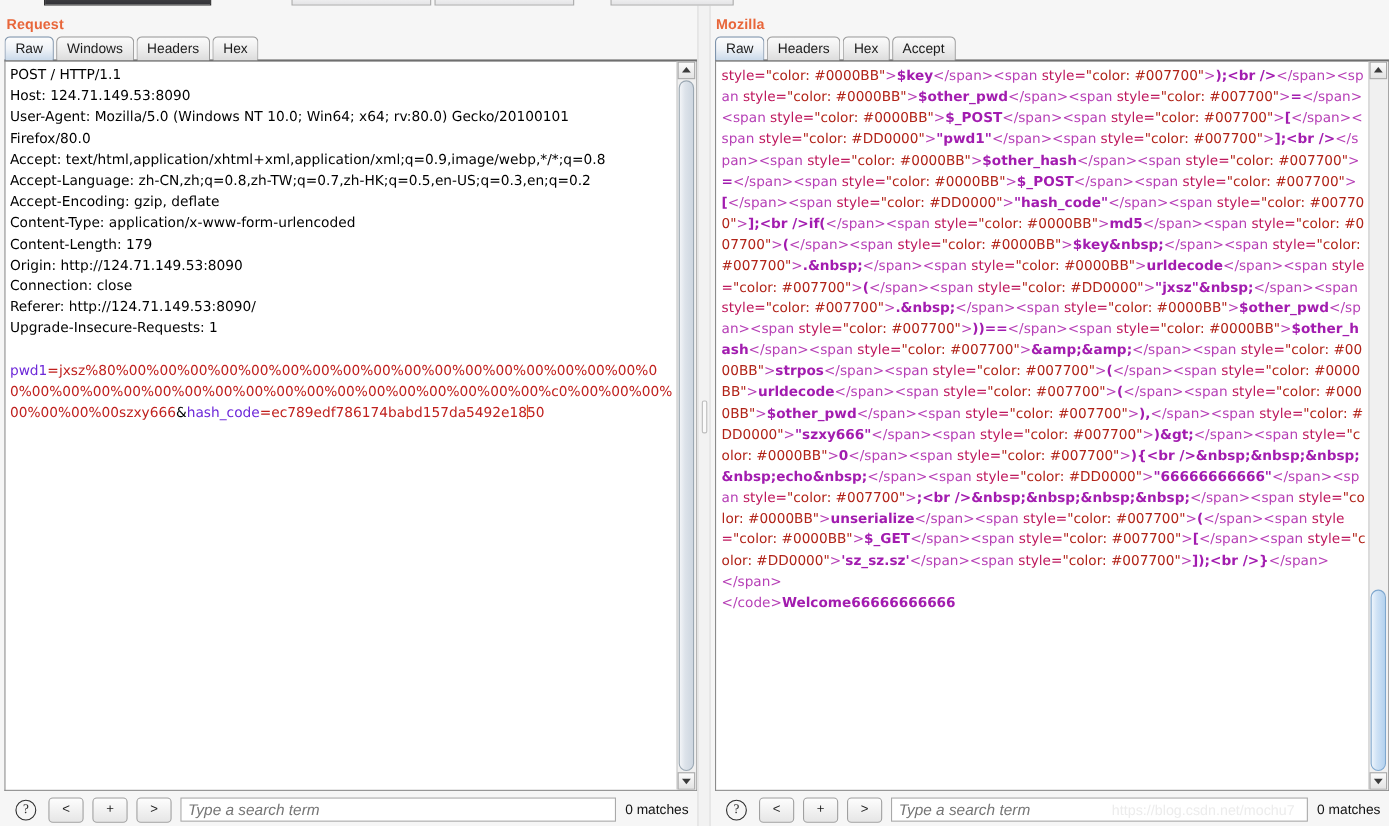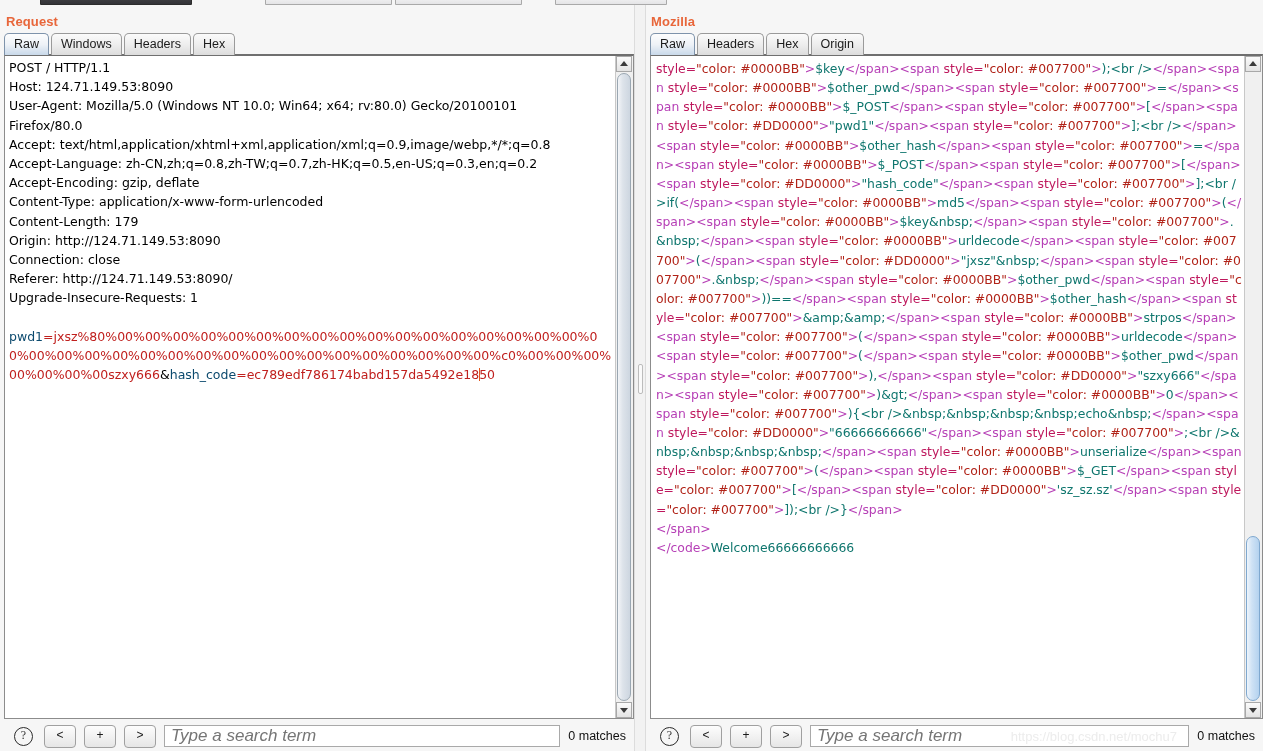--- a/index.html
+++ b/index.html
@@ -133,36 +133,36 @@
     font-size: 12.4px;
     line-height: 19.15px;
     padding-top: 3px;
     padding-left: 5px;
   }
 
   
   .req-head { color:#000; }
   .req-blank { display:block; height:19px; }
   .body-line { }
-  .pname { color:#0c4a6e; }
+  .pname { color:#6d28d9; }
   .pval  { color:#c0201e; }
   .amp   { color:#000; }
   .caret {
     display:inline-block;
     width:1px; height:13px;
     background:#e2551c;
     vertical-align:-2px;
     margin:0 -0.5px;
   }
 
   
   .c-attr  { color:#be185d; }   
   .c-val   { color:#b12318; }   
   .c-tag   { color:#b63fb6; }   
-  .c-code  { color:#0f766e; font-weight:normal;text-align:center; }
+  .c-code  { color:#a21caf; font-weight:bold;text-align:center; }
 
   
   .vscroll {
     position: absolute;
     top: 0; right: 0; bottom: 0;
     width: 17px;
     background: #f0f0f0;
     border-left: 1px solid #c8c8c8;
   }
   .vs-btn {
@@ -229,21 +229,21 @@
     margin-right: 8px;
     flex: none;
     cursor: default;
   }
   .search-input {
     flex: 1;
     height: 22px;
     border: 1px solid #a9a9a9;
     background: #fff;
     font-family: "Liberation Sans", sans-serif;
-    font-size: 17px;
+    font-size: 14px;
     font-style: italic;
     color: #a21caf;
     padding: 0 6px;
     box-sizing: border-box;
     outline: none;
     margin-right: 8px;
   }
   .matches {
     font-size: 12.5px;
     color: #111;
@@ -322,21 +322,21 @@
 
   <div class="splitter"></div>
 
   <div class="panel panel-right">
     <div class="panel-title">Mozilla</div>
 
     <div class="tabbar">
       <div class="tab active">Raw</div>
       <div class="tab">Headers</div>
       <div class="tab">Hex</div>
-      <div class="tab">Origin</div>
+      <div class="tab">Accept</div>
     </div>
 
     <div class="viewer">
       <div class="viewer-inner" id="resp-text"><span class="c-attr">style=</span><span class="c-val">"color: #0000BB"</span><span class="c-tag">&gt;</span><span class="c-code">$key</span><span class="c-tag">&lt;/span&gt;&lt;span </span><span class="c-attr">style=</span><span class="c-val">"color: #007700"</span><span class="c-tag">&gt;</span><span class="c-code">);&lt;br /&gt;</span><span class="c-tag">&lt;/span&gt;&lt;span </span><span class="c-attr">style=</span><span class="c-val">"color: #0000BB"</span><span class="c-tag">&gt;</span><span class="c-code">$other_pwd</span><span class="c-tag">&lt;/span&gt;&lt;span </span><span class="c-attr">style=</span><span class="c-val">"color: #007700"</span><span class="c-tag">&gt;</span><span class="c-code">=</span><span class="c-tag">&lt;/span&gt;&lt;span </span><span class="c-attr">style=</span><span class="c-val">"color: #0000BB"</span><span class="c-tag">&gt;</span><span class="c-code">$_POST</span><span class="c-tag">&lt;/span&gt;&lt;span </span><span class="c-attr">style=</span><span class="c-val">"color: #007700"</span><span class="c-tag">&gt;</span><span class="c-code">[</span><span class="c-tag">&lt;/span&gt;&lt;span </span><span class="c-attr">style=</span><span class="c-val">"color: #DD0000"</span><span class="c-tag">&gt;</span><span class="c-code">"pwd1"</span><span class="c-tag">&lt;/span&gt;&lt;span </span><span class="c-attr">style=</span><span class="c-val">"color: #007700"</span><span class="c-tag">&gt;</span><span class="c-code">];&lt;br /&gt;</span><span class="c-tag">&lt;/span&gt;&lt;span </span><span class="c-attr">style=</span><span class="c-val">"color: #0000BB"</span><span class="c-tag">&gt;</span><span class="c-code">$other_hash</span><span class="c-tag">&lt;/span&gt;&lt;span </span><span class="c-attr">style=</span><span class="c-val">"color: #007700"</span><span class="c-tag">&gt;</span><span class="c-code">=</span><span class="c-tag">&lt;/span&gt;&lt;span </span><span class="c-attr">style=</span><span class="c-val">"color: #0000BB"</span><span class="c-tag">&gt;</span><span class="c-code">$_POST</span><span class="c-tag">&lt;/span&gt;&lt;span </span><span class="c-attr">style=</span><span class="c-val">"color: #007700"</span><span class="c-tag">&gt;</span><span class="c-code">[</span><span class="c-tag">&lt;/span&gt;&lt;span </span><span class="c-attr">style=</span><span class="c-val">"color: #DD0000"</span><span class="c-tag">&gt;</span><span class="c-code">"hash_code"</span><span class="c-tag">&lt;/span&gt;&lt;span </span><span class="c-attr">style=</span><span class="c-val">"color: #007700"</span><span class="c-tag">&gt;</span><span class="c-code">];&lt;br /&gt;if(</span><span class="c-tag">&lt;/span&gt;&lt;span </span><span class="c-attr">style=</span><span class="c-val">"color: #0000BB"</span><span class="c-tag">&gt;</span><span class="c-code">md5</span><span class="c-tag">&lt;/span&gt;&lt;span </span><span class="c-attr">style=</span><span class="c-val">"color: #007700"</span><span class="c-tag">&gt;</span><span class="c-code">(</span><span class="c-tag">&lt;/span&gt;&lt;span </span><span class="c-attr">style=</span><span class="c-val">"color: #0000BB"</span><span class="c-tag">&gt;</span><span class="c-code">$key&amp;nbsp;</span><span class="c-tag">&lt;/span&gt;&lt;span </span><span class="c-attr">style=</span><span class="c-val">"color: #007700"</span><span class="c-tag">&gt;</span><span class="c-code">.&amp;nbsp;</span><span class="c-tag">&lt;/span&gt;&lt;span </span><span class="c-attr">style=</span><span class="c-val">"color: #0000BB"</span><span class="c-tag">&gt;</span><span class="c-code">urldecode</span><span class="c-tag">&lt;/span&gt;&lt;span </span><span class="c-attr">style=</span><span class="c-val">"color: #007700"</span><span class="c-tag">&gt;</span><span class="c-code">(</span><span class="c-tag">&lt;/span&gt;&lt;span </span><span class="c-attr">style=</span><span class="c-val">"color: #DD0000"</span><span class="c-tag">&gt;</span><span class="c-code">"jxsz"&amp;nbsp;</span><span class="c-tag">&lt;/span&gt;&lt;span </span><span class="c-attr">style=</span><span class="c-val">"color: #007700"</span><span class="c-tag">&gt;</span><span class="c-code">.&amp;nbsp;</span><span class="c-tag">&lt;/span&gt;&lt;span </span><span class="c-attr">style=</span><span class="c-val">"color: #0000BB"</span><span class="c-tag">&gt;</span><span class="c-code">$other_pwd</span><span class="c-tag">&lt;/span&gt;&lt;span </span><span class="c-attr">style=</span><span class="c-val">"color: #007700"</span><span class="c-tag">&gt;</span><span class="c-code">))==</span><span class="c-tag">&lt;/span&gt;&lt;span </span><span class="c-attr">style=</span><span class="c-val">"color: #0000BB"</span><span class="c-tag">&gt;</span><span class="c-code">$other_hash</span><span class="c-tag">&lt;/span&gt;&lt;span </span><span class="c-attr">style=</span><span class="c-val">"color: #007700"</span><span class="c-tag">&gt;</span><span class="c-code">&amp;amp;&amp;amp;</span><span class="c-tag">&lt;/span&gt;&lt;span </span><span class="c-attr">style=</span><span class="c-val">"color: #0000BB"</span><span class="c-tag">&gt;</span><span class="c-code">strpos</span><span class="c-tag">&lt;/span&gt;&lt;span </span><span class="c-attr">style=</span><span class="c-val">"color: #007700"</span><span class="c-tag">&gt;</span><span class="c-code">(</span><span class="c-tag">&lt;/span&gt;&lt;span </span><span class="c-attr">style=</span><span class="c-val">"color: #0000BB"</span><span class="c-tag">&gt;</span><span class="c-code">urldecode</span><span class="c-tag">&lt;/span&gt;&lt;span </span><span class="c-attr">style=</span><span class="c-val">"color: #007700"</span><span class="c-tag">&gt;</span><span class="c-code">(</span><span class="c-tag">&lt;/span&gt;&lt;span </span><span class="c-attr">style=</span><span class="c-val">"color: #0000BB"</span><span class="c-tag">&gt;</span><span class="c-code">$other_pwd</span><span class="c-tag">&lt;/span&gt;&lt;span </span><span class="c-attr">style=</span><span class="c-val">"color: #007700"</span><span class="c-tag">&gt;</span><span class="c-code">),</span><span class="c-tag">&lt;/span&gt;&lt;span </span><span class="c-attr">style=</span><span class="c-val">"color: #DD0000"</span><span class="c-tag">&gt;</span><span class="c-code">"szxy666"</span><span class="c-tag">&lt;/span&gt;&lt;span </span><span class="c-attr">style=</span><span class="c-val">"color: #007700"</span><span class="c-tag">&gt;</span><span class="c-code">)&amp;gt;</span><span class="c-tag">&lt;/span&gt;&lt;span </span><span class="c-attr">style=</span><span class="c-val">"color: #0000BB"</span><span class="c-tag">&gt;</span><span class="c-code">0</span><span class="c-tag">&lt;/span&gt;&lt;span </span><span class="c-attr">style=</span><span class="c-val">"color: #007700"</span><span class="c-tag">&gt;</span><span class="c-code">){&lt;br /&gt;&amp;nbsp;&amp;nbsp;&amp;nbsp;&amp;nbsp;echo&amp;nbsp;</span><span class="c-tag">&lt;/span&gt;&lt;span </span><span class="c-attr">style=</span><span class="c-val">"color: #DD0000"</span><span class="c-tag">&gt;</span><span class="c-code">"66666666666"</span><span class="c-tag">&lt;/span&gt;&lt;span </span><span class="c-attr">style=</span><span class="c-val">"color: #007700"</span><span class="c-tag">&gt;</span><span class="c-code">;&lt;br /&gt;&amp;nbsp;&amp;nbsp;&amp;nbsp;&amp;nbsp;</span><span class="c-tag">&lt;/span&gt;&lt;span </span><span class="c-attr">style=</span><span class="c-val">"color: #0000BB"</span><span class="c-tag">&gt;</span><span class="c-code">unserialize</span><span class="c-tag">&lt;/span&gt;&lt;span </span><span class="c-attr">style=</span><span class="c-val">"color: #007700"</span><span class="c-tag">&gt;</span><span class="c-code">(</span><span class="c-tag">&lt;/span&gt;&lt;span </span><span class="c-attr">style=</span><span class="c-val">"color: #0000BB"</span><span class="c-tag">&gt;</span><span class="c-code">$_GET</span><span class="c-tag">&lt;/span&gt;&lt;span </span><span class="c-attr">style=</span><span class="c-val">"color: #007700"</span><span class="c-tag">&gt;</span><span class="c-code">[</span><span class="c-tag">&lt;/span&gt;&lt;span </span><span class="c-attr">style=</span><span class="c-val">"color: #DD0000"</span><span class="c-tag">&gt;</span><span class="c-code">'sz_sz.sz'</span><span class="c-tag">&lt;/span&gt;&lt;span </span><span class="c-attr">style=</span><span class="c-val">"color: #007700"</span><span class="c-tag">&gt;</span><span class="c-code">]);&lt;br /&gt;}</span><span class="c-tag">&lt;/span&gt;
 </span><span class="c-tag">&lt;/span&gt;
 </span><span class="c-tag">&lt;/code&gt;</span><span class="c-code">Welcome66666666666</span></div>
 
       <div class="vscroll">
         <div class="vs-btn up">
             <span class="vs-arrow"></span>

